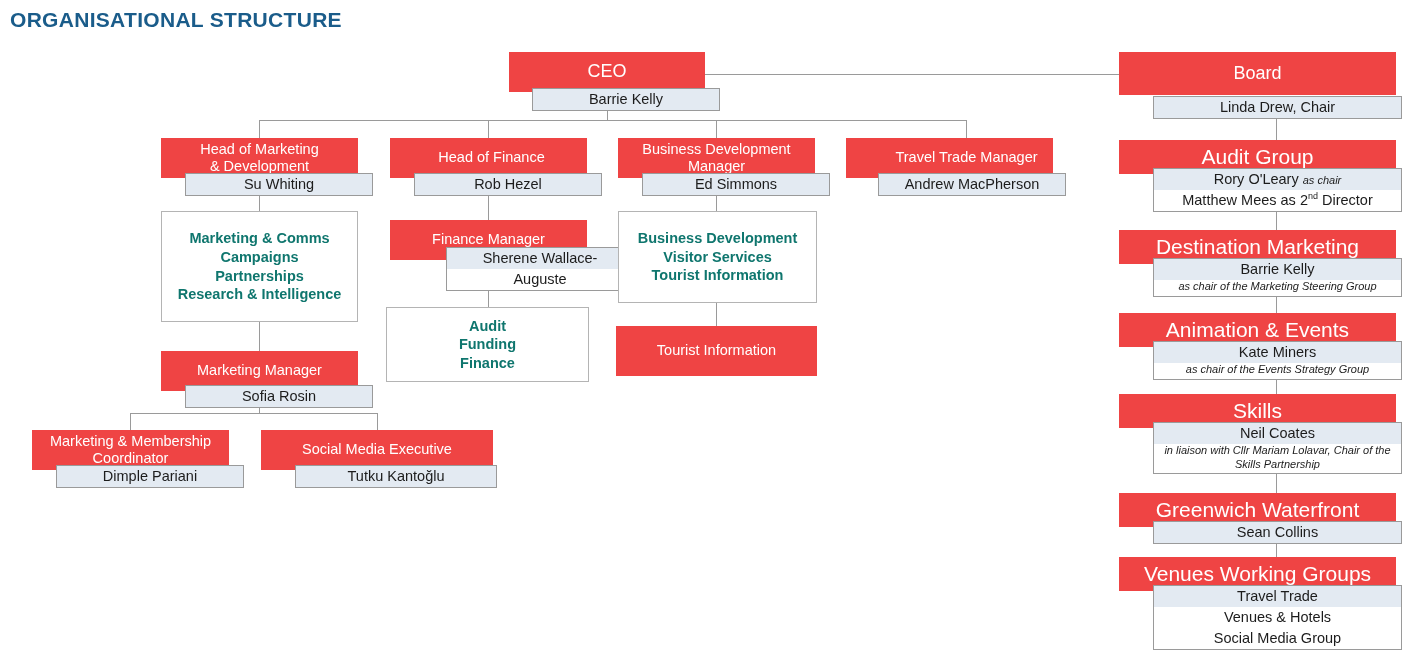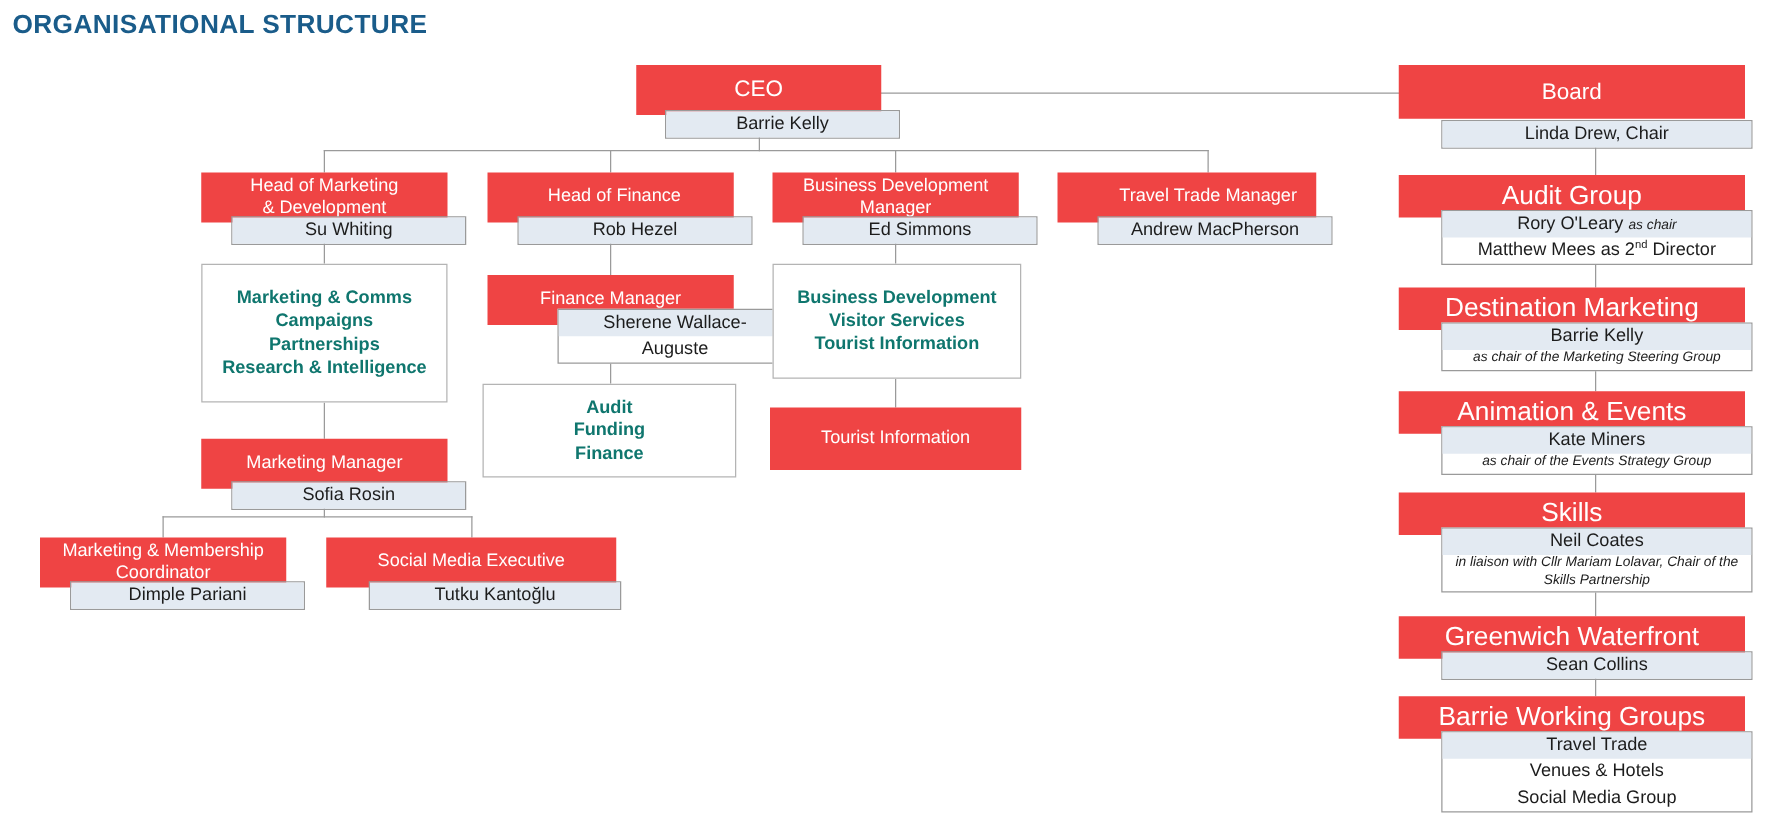--- a/index.html
+++ b/index.html
@@ -271,21 +271,21 @@
   </div>
 
   <div class="node" style="left:1119px;top:493px;width:277px;height:34px;">
     <div class="hdr s16" style="width:277px;height:34px;">Greenwich Waterfront</div>
     <div class="plate" style="left:34px;top:28px;width:249px;">
       <span class="band">Sean Collins</span>
     </div>
   </div>
 
   <div class="node" style="left:1119px;top:557px;width:277px;height:34px;">
-    <div class="hdr s16" style="width:277px;height:34px;">Barrie Working Groups</div>
+    <div class="hdr s16" style="width:277px;height:34px;">Venues Working Groups</div>
     <div class="plate" style="left:34px;top:28px;width:249px;">
       <span class="band">Travel Trade</span>
       <span class="plain">Venues &amp; Hotels</span>
       <span class="plain">Social Media Group</span>
     </div>
   </div>
 
 </div>
 
 </body></html>

